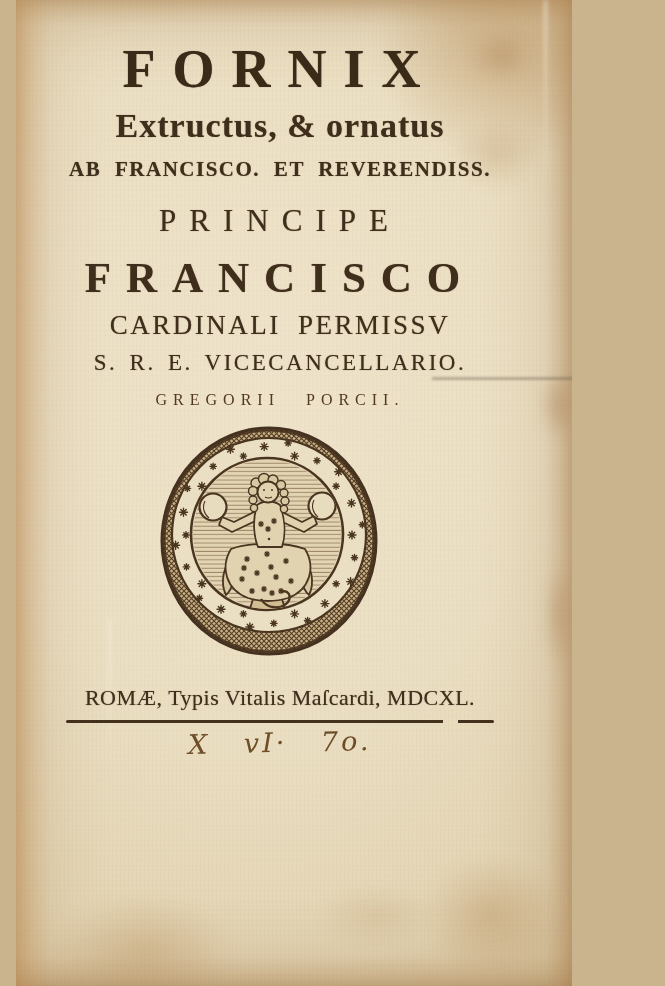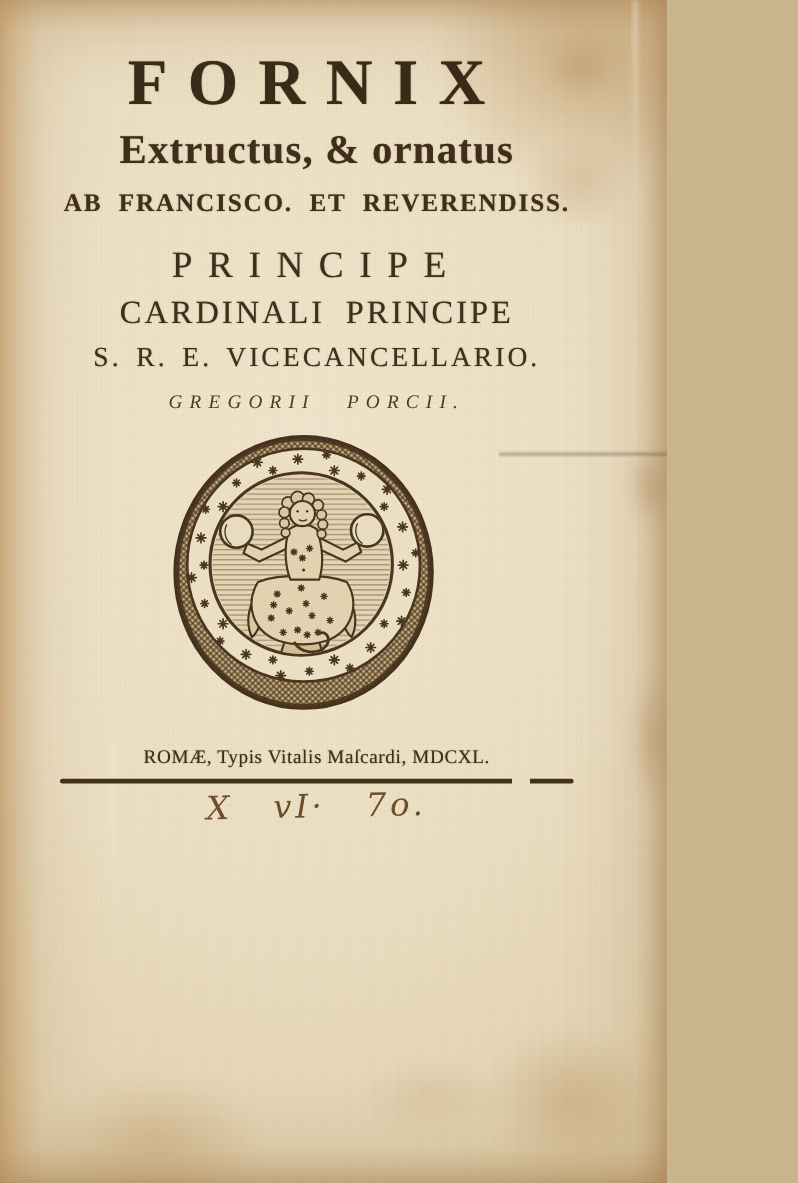--- a/index.html
+++ b/index.html
@@ -5,20 +5,21 @@
 <style>
   html,body{margin:0;padding:0;background:#cab astonishing;}
   body{background:#c9b48e;width:665px;height:986px;overflow:hidden;}
   .page{
     position:relative;width:556px;height:986px;overflow:hidden;
     font-family:"Liberation Serif","DejaVu Serif",serif;
     color:#3f2e1b;
     background:
       radial-gradient(ellipse 120% 90% at 45% 38%, #efe4cb 0%, #eadec2 42%, #e2d3b2 68%, #d7c39c 88%, #cdb68c 100%);
     box-shadow: inset 0 0 70px 12px rgba(145,103,55,.30), inset 0 0 14px rgba(120,85,45,.22);
+    margin-left: 16px;
   }
   .texture{
     position:absolute;inset:0;pointer-events:none;
     background:
       repeating-linear-gradient(90deg, rgba(130,95,50,.025) 0 1px, transparent 1px 4px),
       repeating-linear-gradient(0deg, rgba(130,95,50,.02) 0 1px, transparent 1px 5px);
   }
   .edge{position:absolute;pointer-events:none;}
   .edge-left{left:0;top:0;bottom:0;width:34px;background:linear-gradient(to right, rgba(196,140,76,.38), rgba(196,140,76,.12) 60%, transparent);}
   .edge-right{right:0;top:0;bottom:0;width:26px;background:linear-gradient(to left, rgba(160,112,60,.30), transparent);}
@@ -48,23 +49,23 @@
     margin:0;font-size:54px;line-height:1;font-weight:bold;
     letter-spacing:17px;color:#3a2a18;
   }
   .subtitle{margin-top:25px;font-size:27px;line-height:1.1;letter-spacing:4px;word-spacing:12px;}
   .subtitle2{margin-top:10px;font-size:34px;line-height:1.15;font-weight:bold;letter-spacing:1px;}
   .ded-intro{margin-top:12px;font-size:21px;line-height:1.2;letter-spacing:1.5px;word-spacing:7px;font-weight:bold;}
   .principe{margin-top:22px;font-size:31px;line-height:1.1;letter-spacing:13px;}
   .francisco{margin-top:15px;font-size:43px;line-height:1.15;font-weight:bold;letter-spacing:15px;}
   .cardinali{margin-top:8px;font-size:27px;line-height:1.1;letter-spacing:2.5px;word-spacing:8px;}
   .office{margin-top:8px;font-size:23px;line-height:1.2;letter-spacing:2.5px;word-spacing:4px;}
-  .gregorii{margin-top:14px;font-size:16px;line-height:1.2;font-style:italic;letter-spacing:6px;word-spacing:16px;color:#53391f;text-align:right;}
+  .gregorii{margin-top:14px;font-size:16px;line-height:1.2;letter-spacing:6px;word-spacing:16px;color:#53391f;text-align:right;}
   .emblem-wrap{margin-top:16px;margin-right:22px;}
-  .imprint{margin-top:24px;font-size:16px;line-height:1.2;letter-spacing:0.5px;text-align:right;}
+  .imprint{margin-top:24px;font-size:22px;line-height:1.2;letter-spacing:0.5px;text-align:right;}
   .rule{
     margin-top:8px;width:428px;height:3.5px;
     background:linear-gradient(to right,#43301d 0 88%, transparent 88% 91.5%, #43301d 91.5% 100%);
     border-radius:2px;
   }
   .imprimatur{margin-top:11px;font-size:21px;line-height:1.2;letter-spacing:2px;word-spacing:10px;font-weight:bold;}
   .handnote{
     margin-top:4px;font-size:27px;line-height:1.2;font-style:italic;
     letter-spacing:3px;word-spacing:22px;color:#6e4e28;transform:rotate(-1.2deg);
     font-family:"DejaVu Serif","Liberation Serif",serif;
@@ -90,21 +91,22 @@
   <div class="stain stain-b1"></div>
   <div class="crease crease-1"></div>
   <div class="crease crease-2"></div>
   <div class="smudge"></div>
 
   <div class="content">
     <h1 class="main-title t-shadow">FORNIX</h1>
     <div class="subtitle2 t-shadow">Extructus, &amp; ornatus</div>
     <div class="ded-intro t-shadow">AB FRANCISCO. ET REVERENDISS.</div>
     <div class="principe t-shadow">PRINCIPE</div>
-    <div class="cardinali t-shadow">CARDINALI PRINCIPE</div>
+    <div class="francisco t-shadow">FRANCISCO</div>
+    <div class="cardinali t-shadow">CARDINALI PERMISSV</div>
     <div class="office t-shadow">S. R. E. VICECANCELLARIO.</div>
     <div class="gregorii">GREGORII PORCII.</div>
 
     <div class="emblem-wrap">
       <svg role="img" width="226" height="232" viewBox="-113 -116 226 232" aria-label="Printer's device: siren with curled tail holding two orbs, inside a hatched circle ringed by a band of stars over a shaded crescent">
         <defs>
           <pattern id="hh" width="4.2" height="4.2" patternUnits="userSpaceOnUse">
             <path d="M0,2 H4.2" stroke="#8a7150" stroke-width="1"></path>
           </pattern>
           <pattern id="xh" width="5" height="5" patternUnits="userSpaceOnUse">

